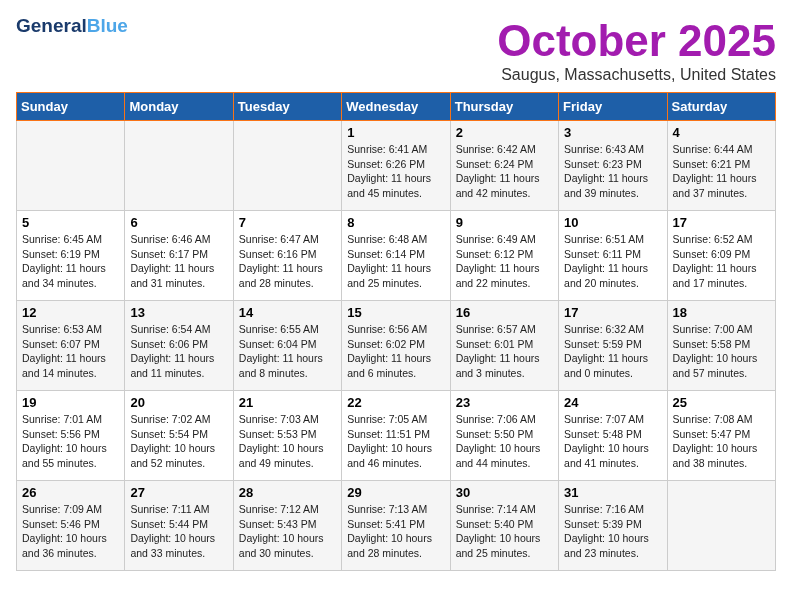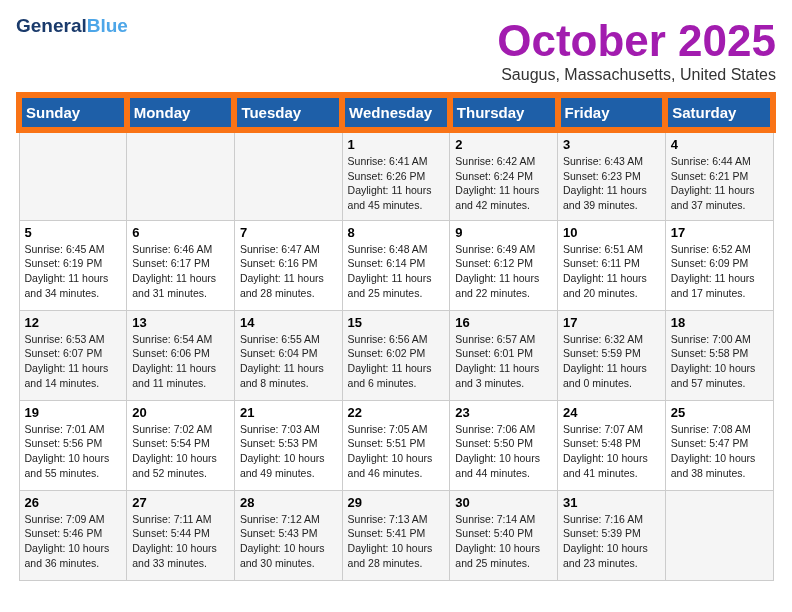--- a/index.html
+++ b/index.html
@@ -45,23 +45,23 @@
     table {
       width: 100%;
       border-collapse: collapse;
       font-size: 11px;
     }
     thead th {
       background-color: #1e5fa8;
       color: #fff;
       padding: 6px 4px;
       text-align: left;
-      font-size: 15px;
+      font-size: 13px;
       font-weight: bold;
-      border: 6px solid #f97316;
+      border: 1px solid #f97316;
     }
     tbody td {
       border: 1px solid #ccc;
       vertical-align: top;
       padding: 4px 5px;
       width: calc(100% / 7);
       min-height: 80px;
       height: 90px;
     }
     tbody tr:nth-child(odd) td {
@@ -245,21 +245,21 @@
         </td>
         <td>
           <span class="day-num">21</span>
           <div class="day-info" style="white-space: pre-line;">Sunrise: 7:03 AM
 Sunset: 5:53 PM
 Daylight: 10 hours and 49 minutes.</div>
         </td>
         <td>
           <span class="day-num">22</span>
           <div class="day-info" style="white-space: pre-line;">Sunrise: 7:05 AM
-Sunset: 5:51 PM
+Sunset: 11:51 PM
 Daylight: 10 hours and 46 minutes.</div>
         </td>
         <td>
           <span class="day-num">23</span>
           <div class="day-info" style="white-space: pre-line;">Sunrise: 7:06 AM
 Sunset: 5:50 PM
 Daylight: 10 hours and 44 minutes.</div>
         </td>
         <td>
           <span class="day-num">24</span>

